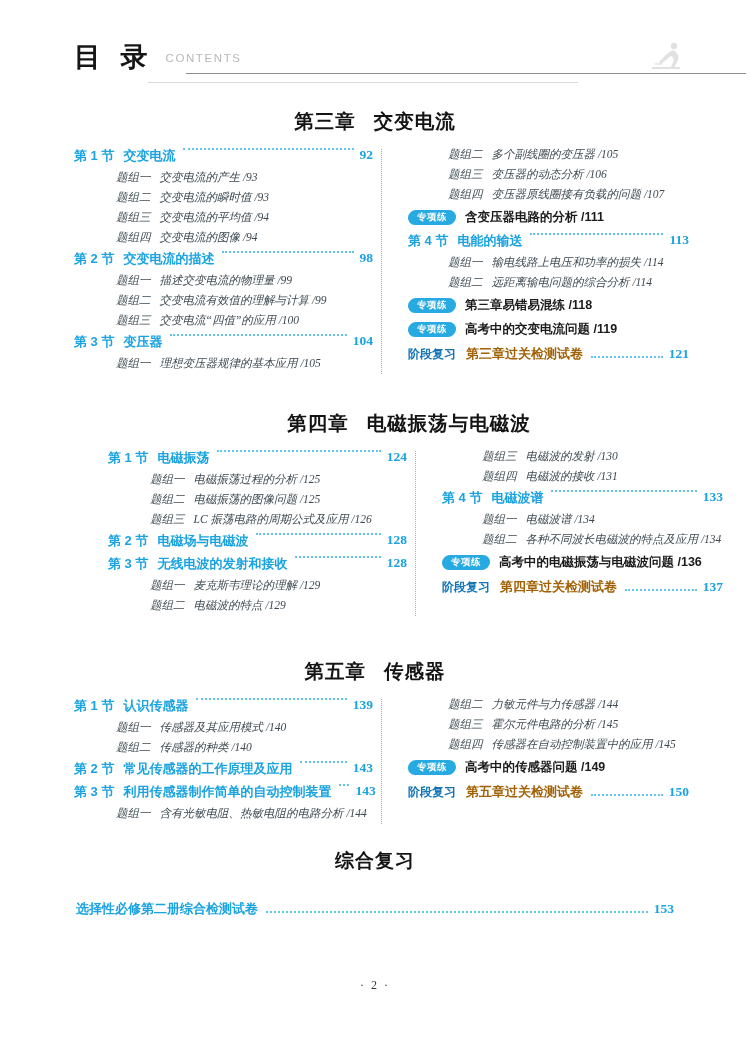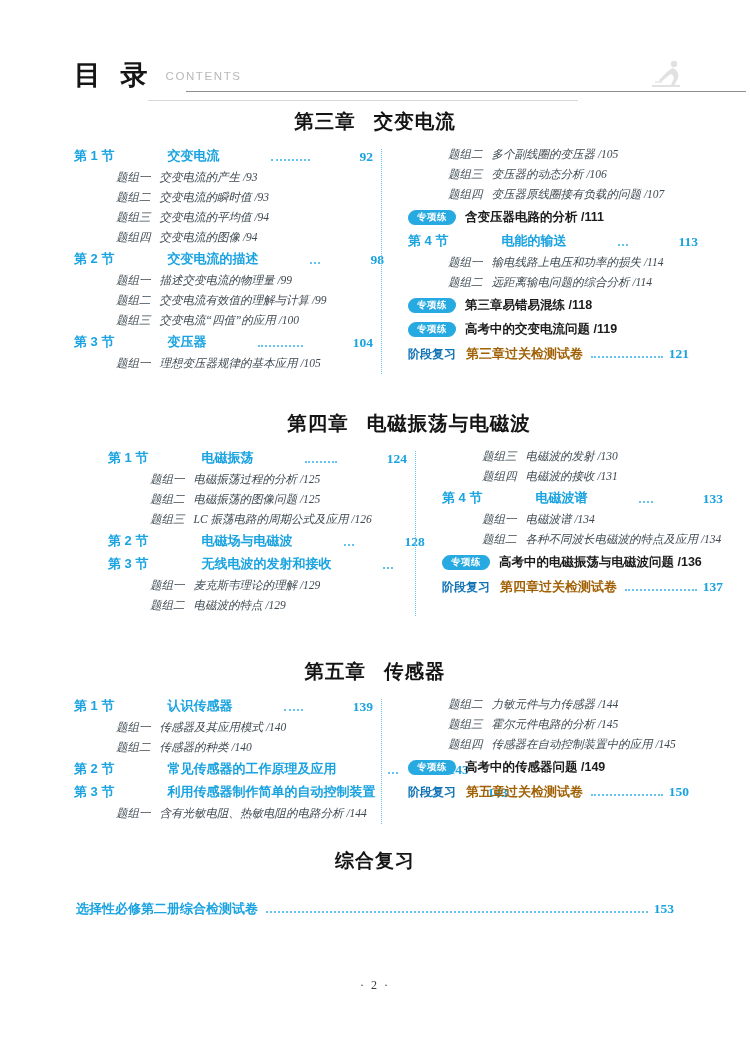--- a/index.html
+++ b/index.html
@@ -19,21 +19,21 @@
     position: relative;
     width: 750px;
     height: 1049px;
     box-sizing: border-box;
   }
 
   
   .header {
     position: absolute;
     left: 74px;
-    top: 60px;
+    top: 42px;
     width: 612px;
     height: 46px;
   }
   .hdr-title {
     font-family: "Liberation Sans", "DejaVu Sans", sans-serif;
     font-size: 27px;
     font-weight: bold;
     letter-spacing: 6px;
     color: #151515;
     display: inline-block;
@@ -102,24 +102,23 @@
   .divider {
     width: 0;
     border-left: 1.5px dotted #5fc3ef;
     margin: 2px 0 2px 0;
     align-self: stretch;
   }
 
   
   .row {
     display: flex;
-    align-items: flex-end;
+    align-items: flex-start;
     margin-bottom: 5px;
     white-space: nowrap;
-    gap: 44px;
   }
 
   
   .sec-label {
     font-family: "Liberation Sans", "DejaVu Sans", sans-serif;
     font-size: 13px;
     font-weight: bold;
     color: #1aa3e0;
     flex: 0 0 auto;
     margin-right: 9px;

